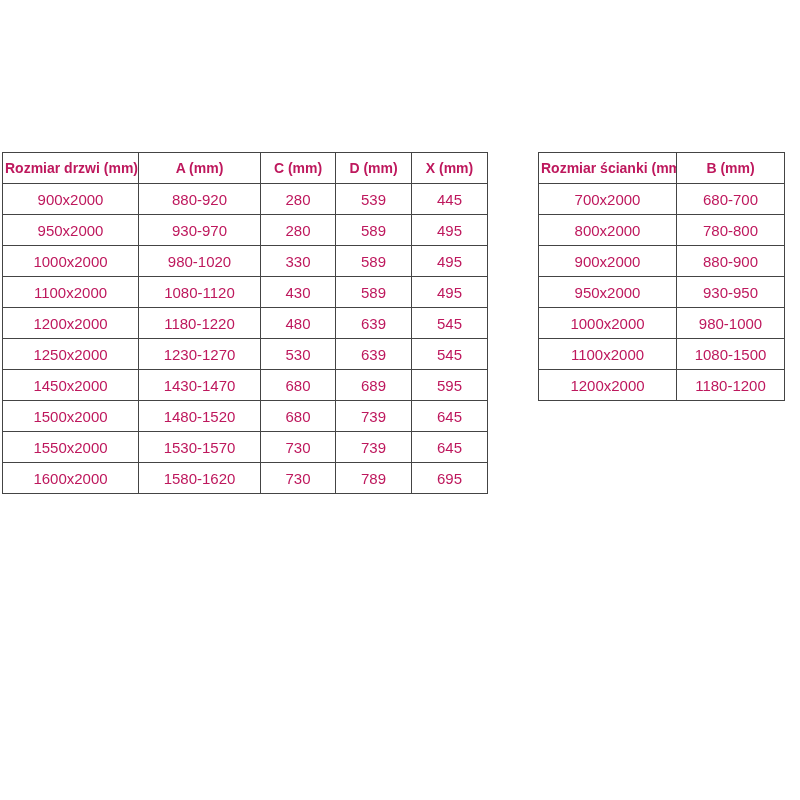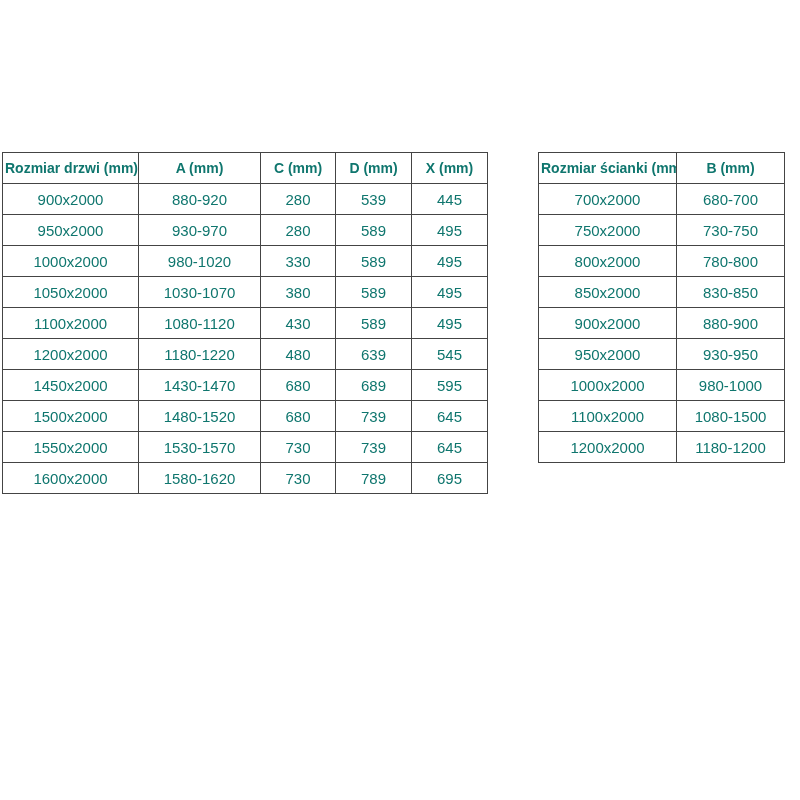--- a/index.html
+++ b/index.html
@@ -15,21 +15,21 @@
     width: 800px;
     height: 800px;
     background: #ffffff;
     overflow: hidden;
   }
   table.spec {
     position: absolute;
     border-collapse: collapse;
     table-layout: fixed;
     background: #ffffff;
-    color: #0f766e;
+    color: #be185d;
   }
   table.spec th, table.spec td {
     border: 1px solid #444444;
     text-align: center;
     vertical-align: middle;
     height: 30px;
     padding: 0 2px;
     overflow: hidden;
     white-space: nowrap;
   }
@@ -90,37 +90,37 @@
           <td>495</td>
         </tr>
         <tr>
           <td>1000x2000</td>
           <td>980-1020</td>
           <td>330</td>
           <td>589</td>
           <td>495</td>
         </tr>
         <tr>
-          <td>1050x2000</td>
-          <td>1030-1070</td>
-          <td>380</td>
-          <td>589</td>
-          <td>495</td>
-        </tr>
-        <tr>
           <td>1100x2000</td>
           <td>1080-1120</td>
           <td>430</td>
           <td>589</td>
           <td>495</td>
         </tr>
         <tr>
           <td>1200x2000</td>
           <td>1180-1220</td>
           <td>480</td>
+          <td>639</td>
+          <td>545</td>
+        </tr>
+        <tr>
+          <td>1250x2000</td>
+          <td>1230-1270</td>
+          <td>530</td>
           <td>639</td>
           <td>545</td>
         </tr>
         <tr>
           <td>1450x2000</td>
           <td>1430-1470</td>
           <td>680</td>
           <td>689</td>
           <td>595</td>
         </tr>
@@ -158,30 +158,22 @@
           <th>Rozmiar ścianki (mm)</th>
           <th>B (mm)</th>
         </tr>
       </thead>
       <tbody>
         <tr>
           <td>700x2000</td>
           <td>680-700</td>
         </tr>
         <tr>
-          <td>750x2000</td>
-          <td>730-750</td>
-        </tr>
-        <tr>
           <td>800x2000</td>
           <td>780-800</td>
-        </tr>
-        <tr>
-          <td>850x2000</td>
-          <td>830-850</td>
         </tr>
         <tr>
           <td>900x2000</td>
           <td>880-900</td>
         </tr>
         <tr>
           <td>950x2000</td>
           <td>930-950</td>
         </tr>
         <tr>

